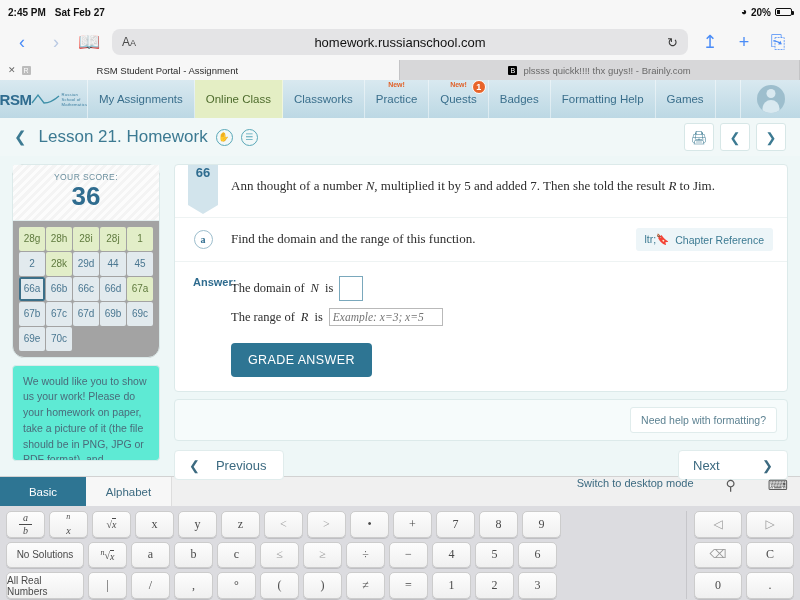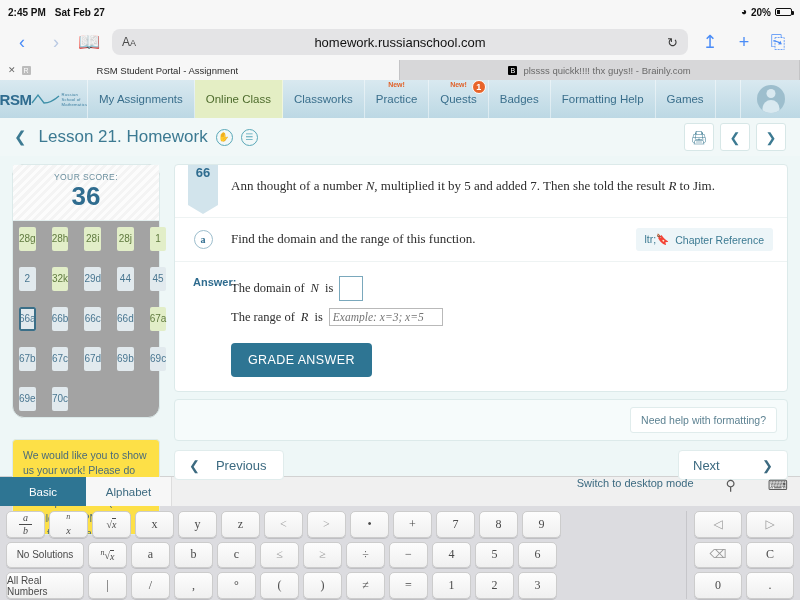--- a/index.html
+++ b/index.html
@@ -100,31 +100,31 @@
 
   
   .sidebar { width: 148px; flex: none; }
   .score-card { background: #a3a3a3; border: 1px solid #dceaea; border-radius: 12px; }
   .score-top {
     background: repeating-linear-gradient(-45deg, #fcfcfc 0 3px, #f4f4f4 3px 6px);
     padding: 7px 0 9px; text-align: center; border-bottom: 1px solid #e3eeee;
   }
   .score-label { font-size: 8.5px; color: #6b8f9e; letter-spacing: .4px; }
   .score-value { font-size: 26px; font-weight: bold; color: #2f6c8f; line-height: 1.1; }
-  .grid { display: grid; grid-template-columns: repeat(5, 1fr); gap: 16px; padding: 6px; }
+  .grid { display: grid; grid-template-columns: repeat(5, 1fr); gap: 1px; padding: 6px; }
   .cell {
     height: 24px; display: flex; align-items: center; justify-content: center;
     font-size: 10px; border-radius: 2px; cursor: pointer;
   }
   .cell.done { background: #e2eec8; color: #5f7a3e; }
   .cell.todo { background: #e2eaee; color: #4a7791; }
   .cell.sel { outline: 2px solid #3b6f88; outline-offset: -2px; }
   .cell.empty { background: transparent; cursor: default; }
   .note-card {
-    margin-top: 21px; background: #fde047; border: 1px solid #dceaea; border-radius: 4px;
+    margin-top: 7px; background: #5eead4; border: 1px solid #dceaea; border-radius: 4px;
     padding: 8px 10px; font-size: 10.5px; line-height: 1.5; color: #4a6b7a; height: 96px; overflow: hidden;
   }
 
   
   .content { flex: 1; min-width: 0; }
   .prob-card { background: #fff; border: 1px solid #dceaea; border-radius: 4px; }
   .prob-row { display: flex; padding: 12px 14px 12px 0; border-bottom: 1px solid #eef3f3; }
   .prob-num-wrap { width: 56px; flex: none; display: flex; justify-content: center; }
   .prob-num {
     width: 30px; background: #d2e4ec; color: #2f6c8f; font-weight: bold; font-size: 13px;
@@ -313,21 +313,21 @@
         <div class="score-label">YOUR SCORE:</div>
         <div class="score-value">36</div>
       </div>
       <div class="grid" id="problem-grid">
           <div class="cell done">28g</div>
           <div class="cell done">28h</div>
           <div class="cell done">28i</div>
           <div class="cell done">28j</div>
           <div class="cell done">1</div>
           <div class="cell todo">2</div>
-          <div class="cell done">32k</div>
+          <div class="cell done">28k</div>
           <div class="cell todo">29d</div>
           <div class="cell todo">44</div>
           <div class="cell todo">45</div>
           <div class="cell todo sel">66a</div>
           <div class="cell todo">66b</div>
           <div class="cell todo">66c</div>
           <div class="cell todo">66d</div>
           <div class="cell done">67a</div>
           <div class="cell todo">67b</div>
           <div class="cell todo">67c</div>

